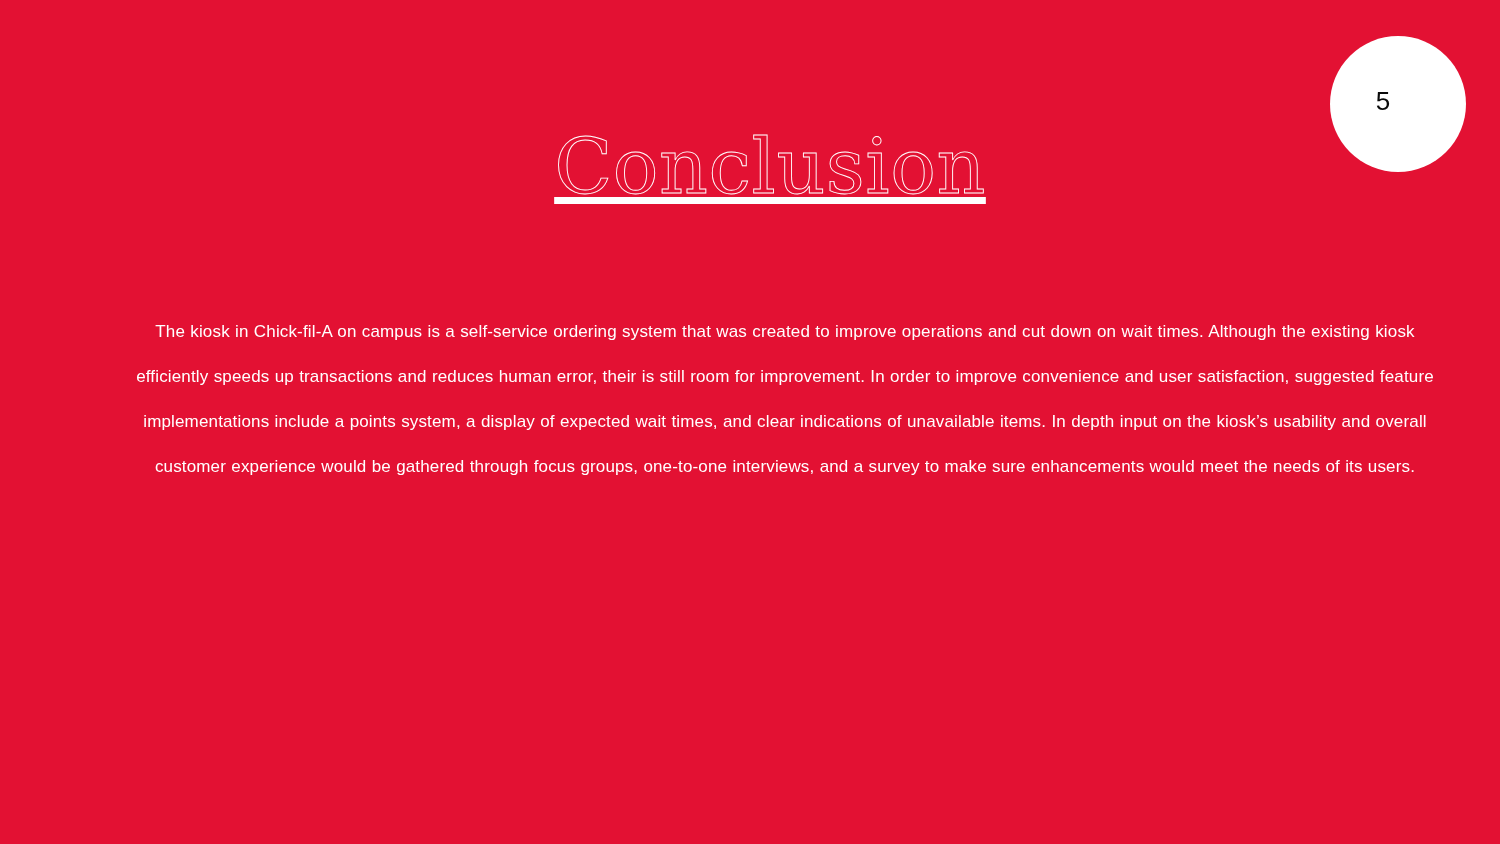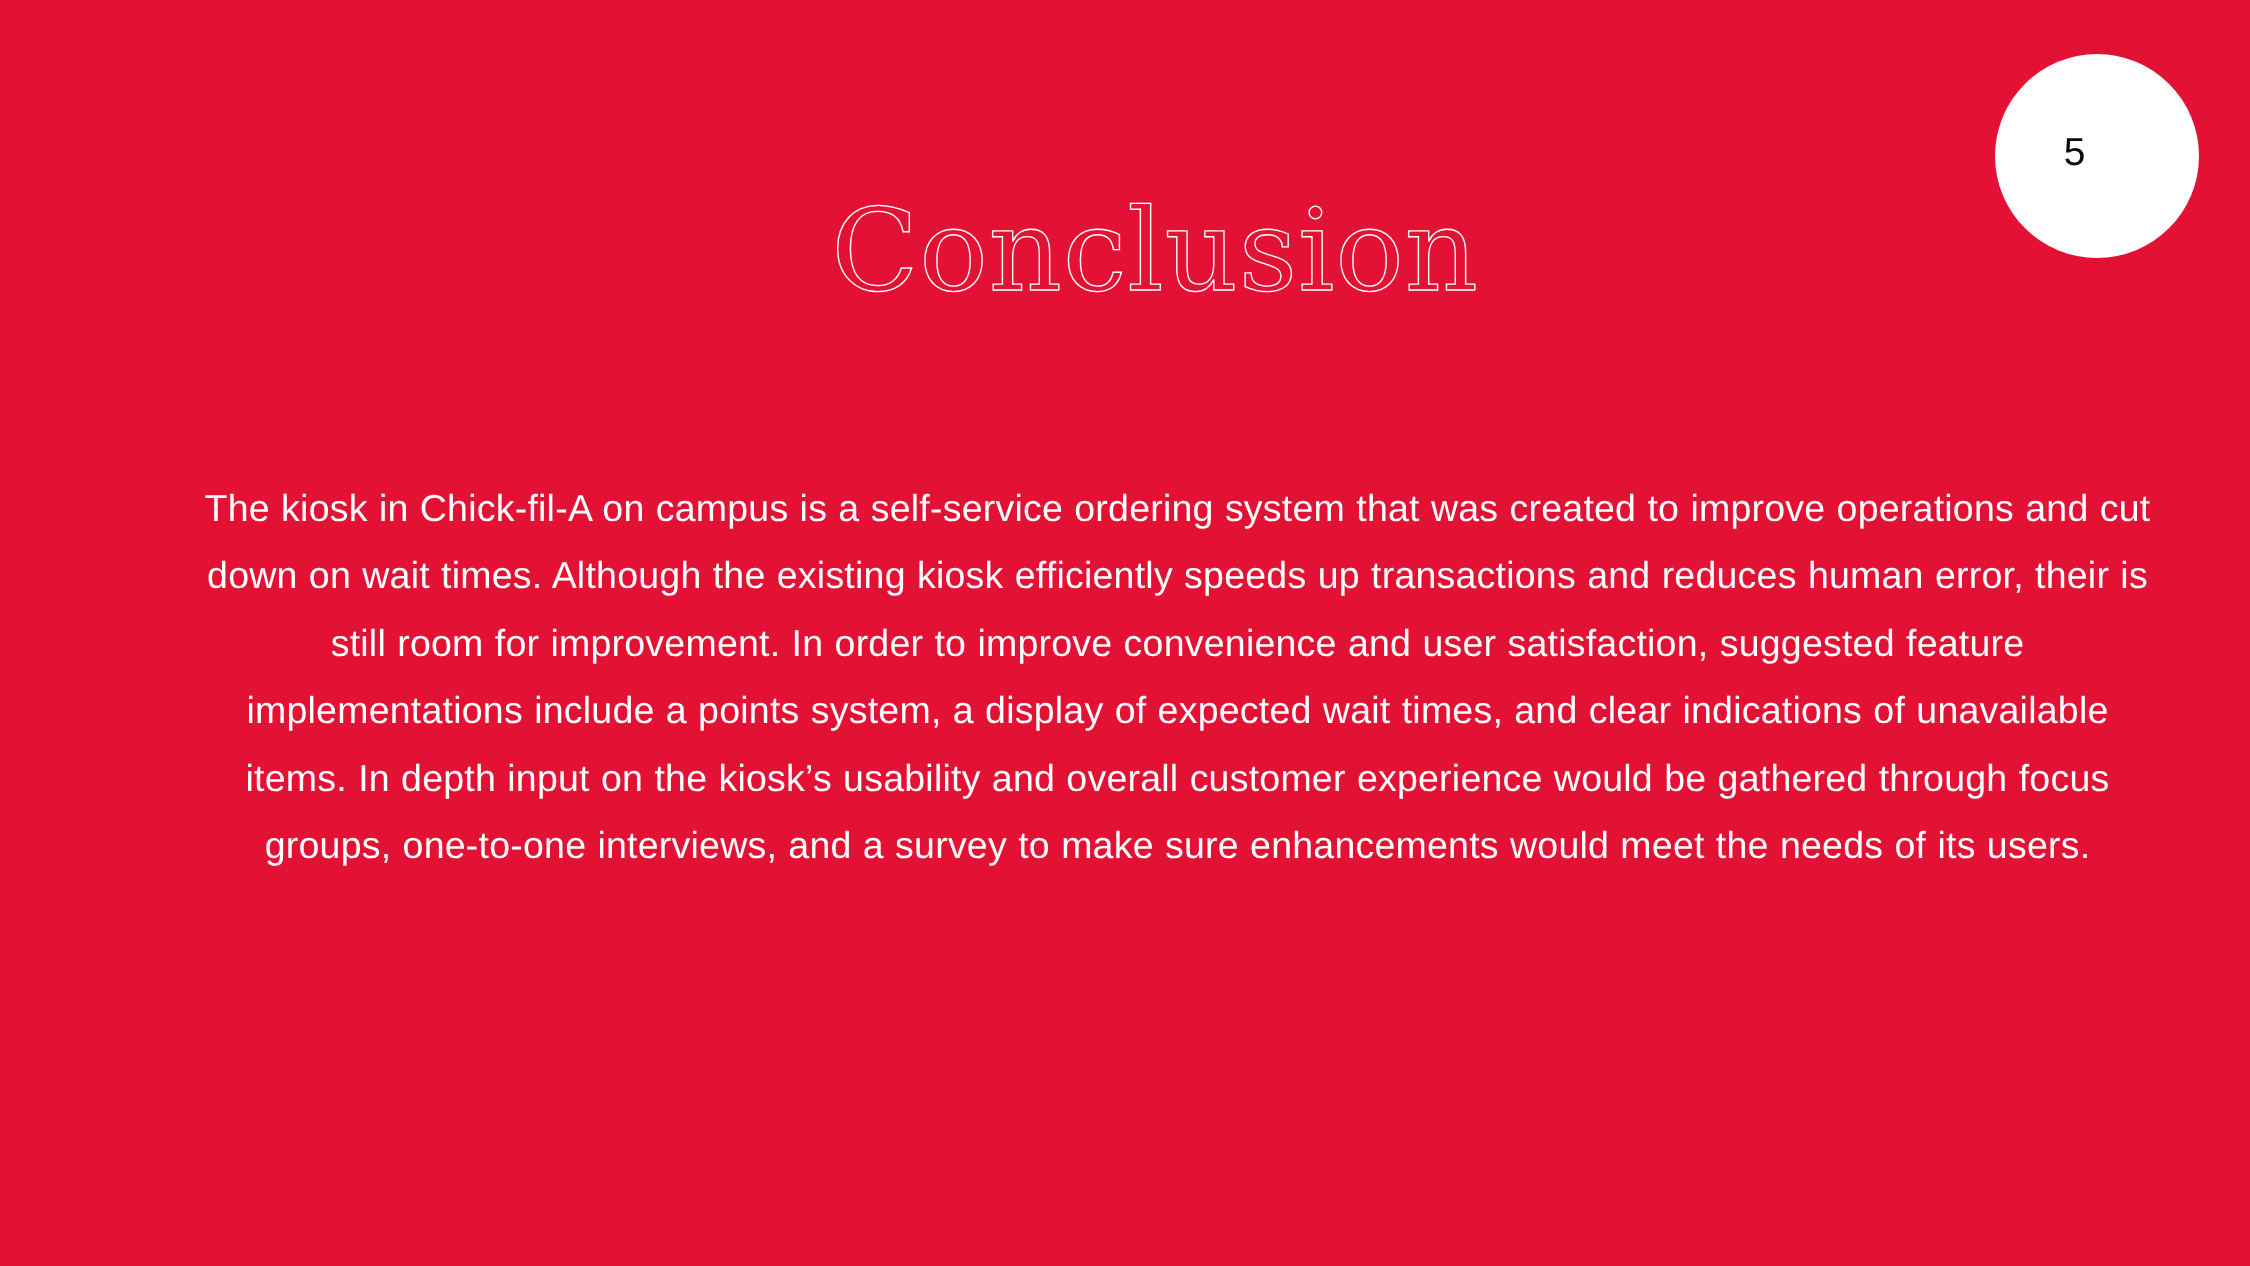--- a/index.html
+++ b/index.html
@@ -61,31 +61,32 @@
     letter-spacing: 0.5px;
     -webkit-text-stroke: 0px;
     transform: scaleY(1.0);
   }
   
   .slide-title span {
     display: inline-block;
     color: transparent;
     -webkit-text-stroke: 0.9px #FFFFFF;
     text-shadow: none;
+    text-decoration: underline;
   }
 
   
   .body-copy {
     position: absolute;
     left: 135px;
     top: 292px;
     width: 1300px;
     text-align: center;
     font-family: "Liberation Sans", sans-serif;
-    font-size: 25px;
+    font-size: 17px;
     font-weight: 400;
     line-height: 45px;
     color: #FFFFFF;
     letter-spacing: 0.15px;
     word-spacing: 0.4px;
   }
 </style>
 </head>
 <body>
 

